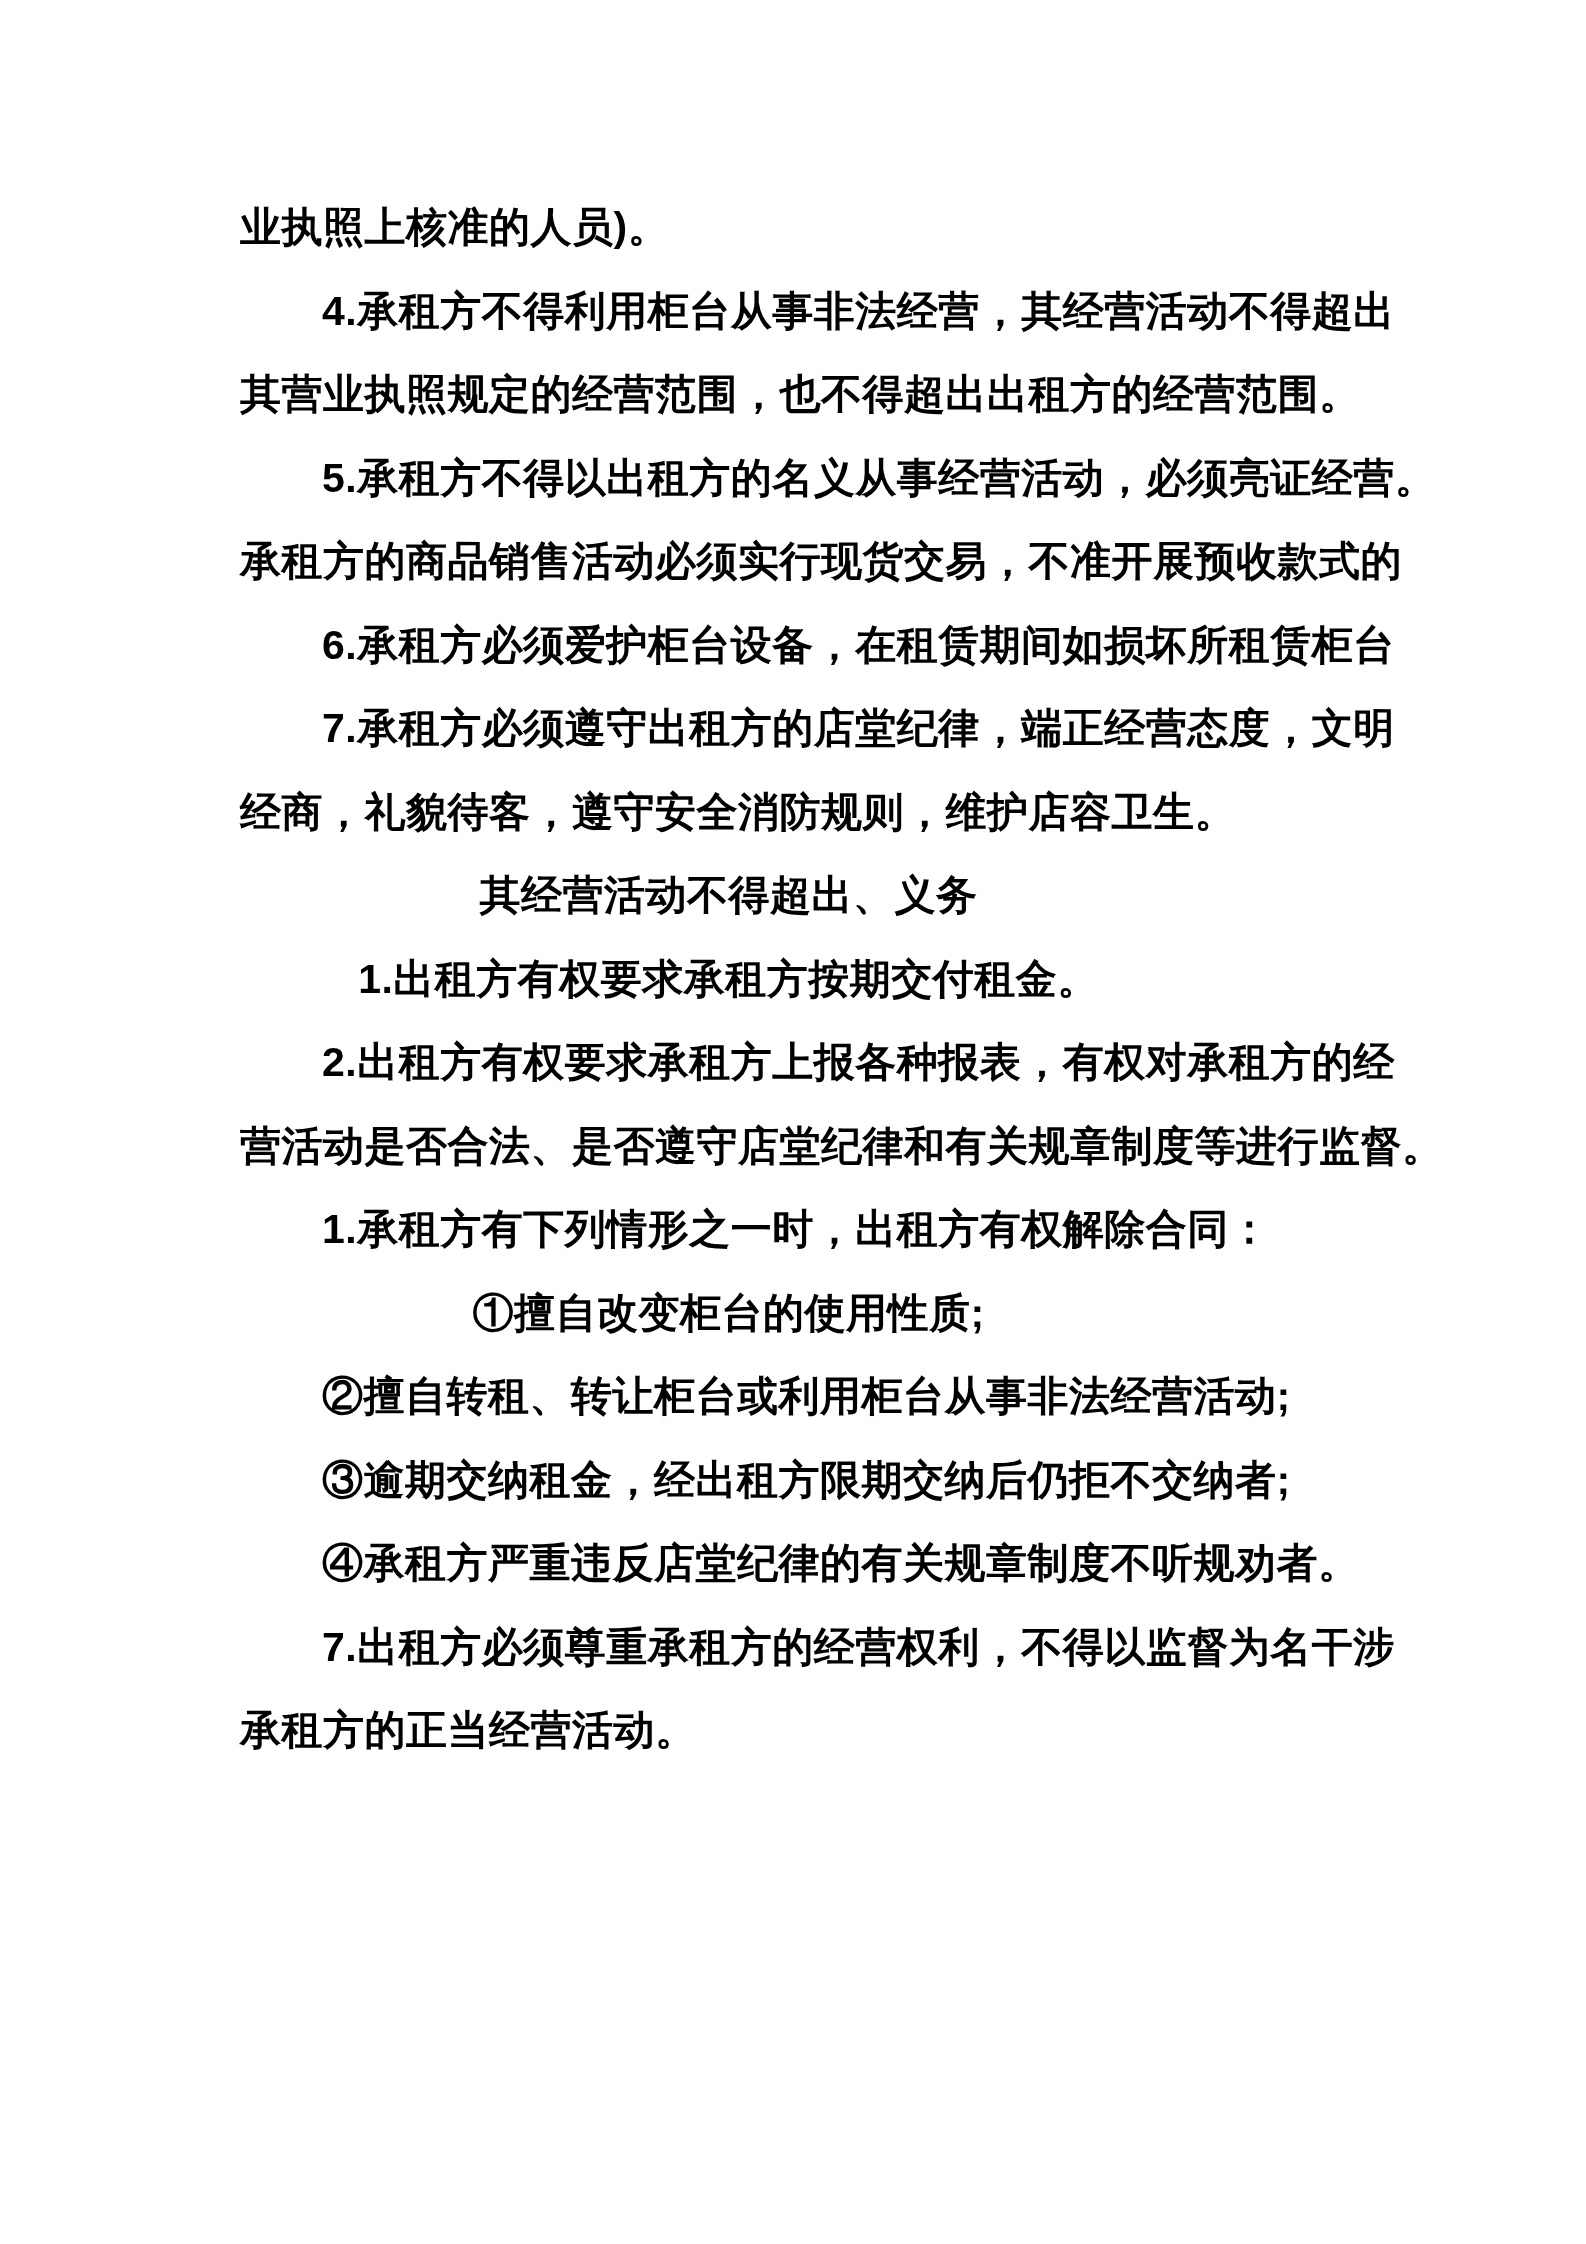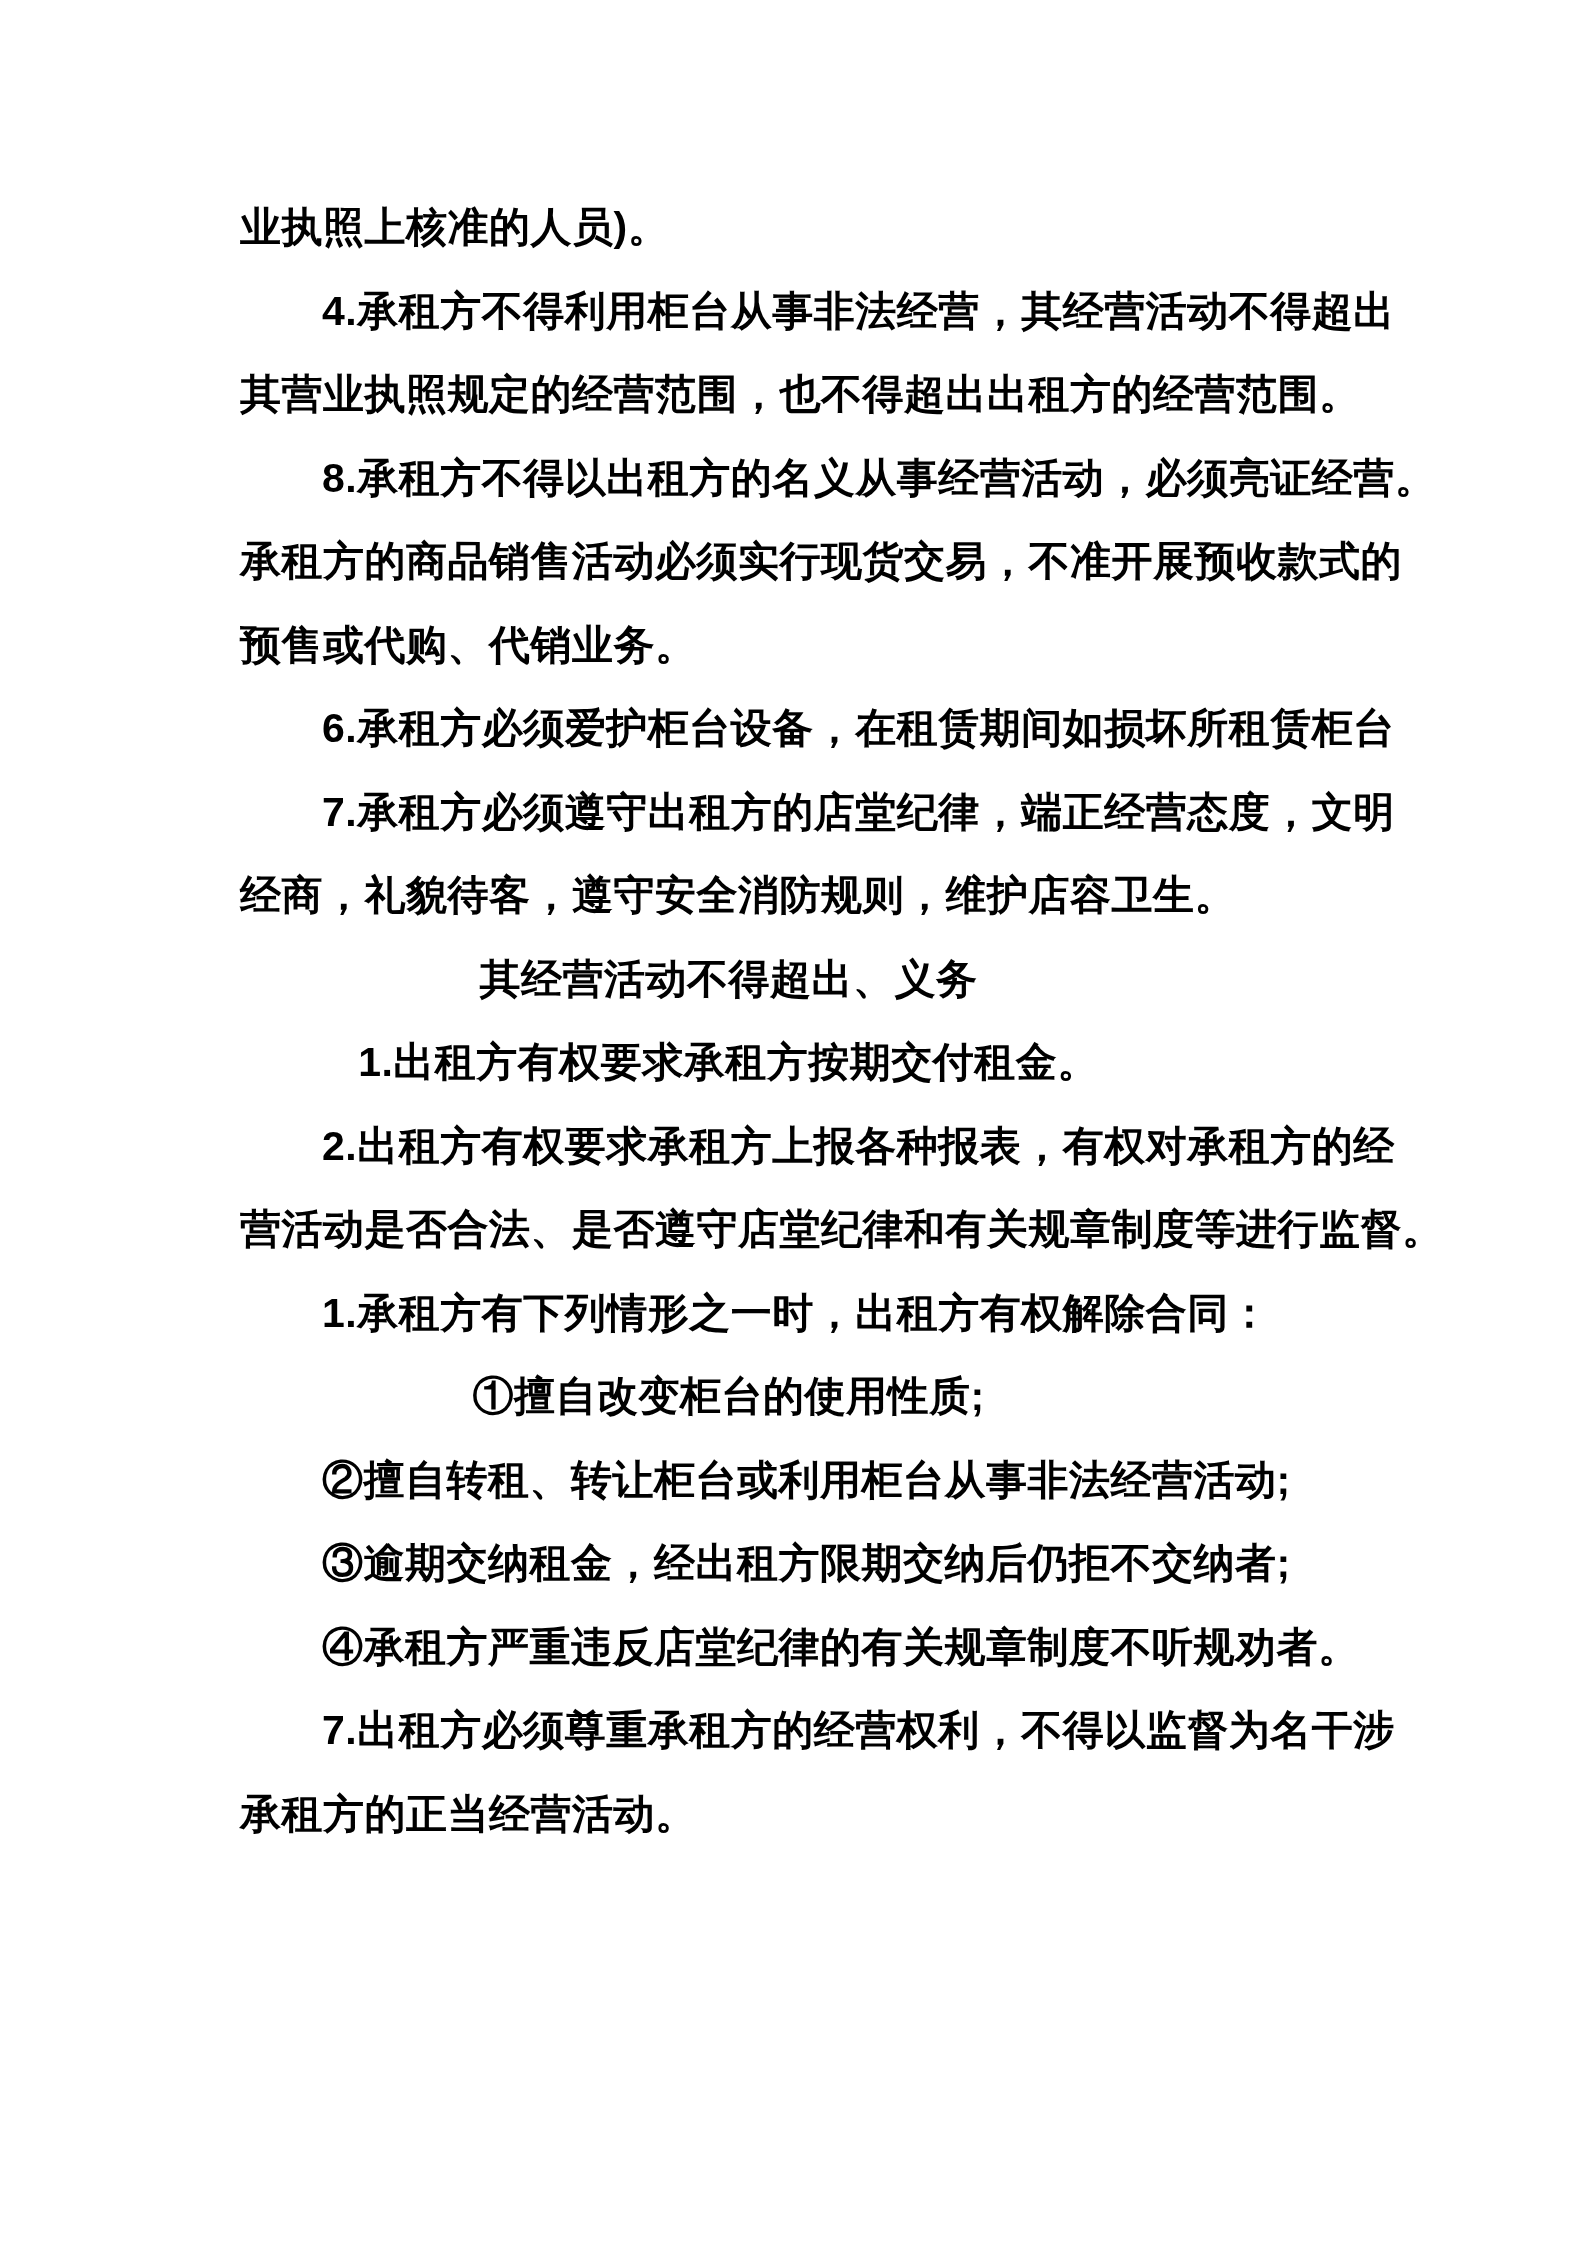--- a/index.html
+++ b/index.html
@@ -37,23 +37,22 @@
   }
 </style>
 </head>
 <body>
 
 <div class="page">
   <div class="doc-body">
     <div class="line">业执照上核准的人员)。</div>
     <div class="line indent">4.承租方不得利用柜台从事非法经营，其经营活动不得超出</div>
     <div class="line">其营业执照规定的经营范围，也不得超出出租方的经营范围。</div>
-    <div class="line indent">8.承租方不得以出租方的名义从事经营活动，必须亮证经营。</div>
+    <div class="line indent">5.承租方不得以出租方的名义从事经营活动，必须亮证经营。</div>
     <div class="line">承租方的商品销售活动必须实行现货交易，不准开展预收款式的</div>
-    <div class="line">预售或代购、代销业务。</div>
     <div class="line indent">6.承租方必须爱护柜台设备，在租赁期间如损坏所租赁柜台</div>
     <div class="line indent">7.承租方必须遵守出租方的店堂纪律，端正经营态度，文明</div>
     <div class="line">经商，礼貌待客，遵守安全消防规则，维护店容卫生。</div>
     <div class="line indent">其经营活动不得超出、义务</div>
     <div class="line indent">1.出租方有权要求承租方按期交付租金。</div>
     <div class="line indent">2.出租方有权要求承租方上报各种报表，有权对承租方的经</div>
     <div class="line">营活动是否合法、是否遵守店堂纪律和有关规章制度等进行监督。</div>
     <div class="line indent">1.承租方有下列情形之一时，出租方有权解除合同：</div>
     <div class="line indent">①擅自改变柜台的使用性质;</div>
     <div class="line indent">②擅自转租、转让柜台或利用柜台从事非法经营活动;</div>

